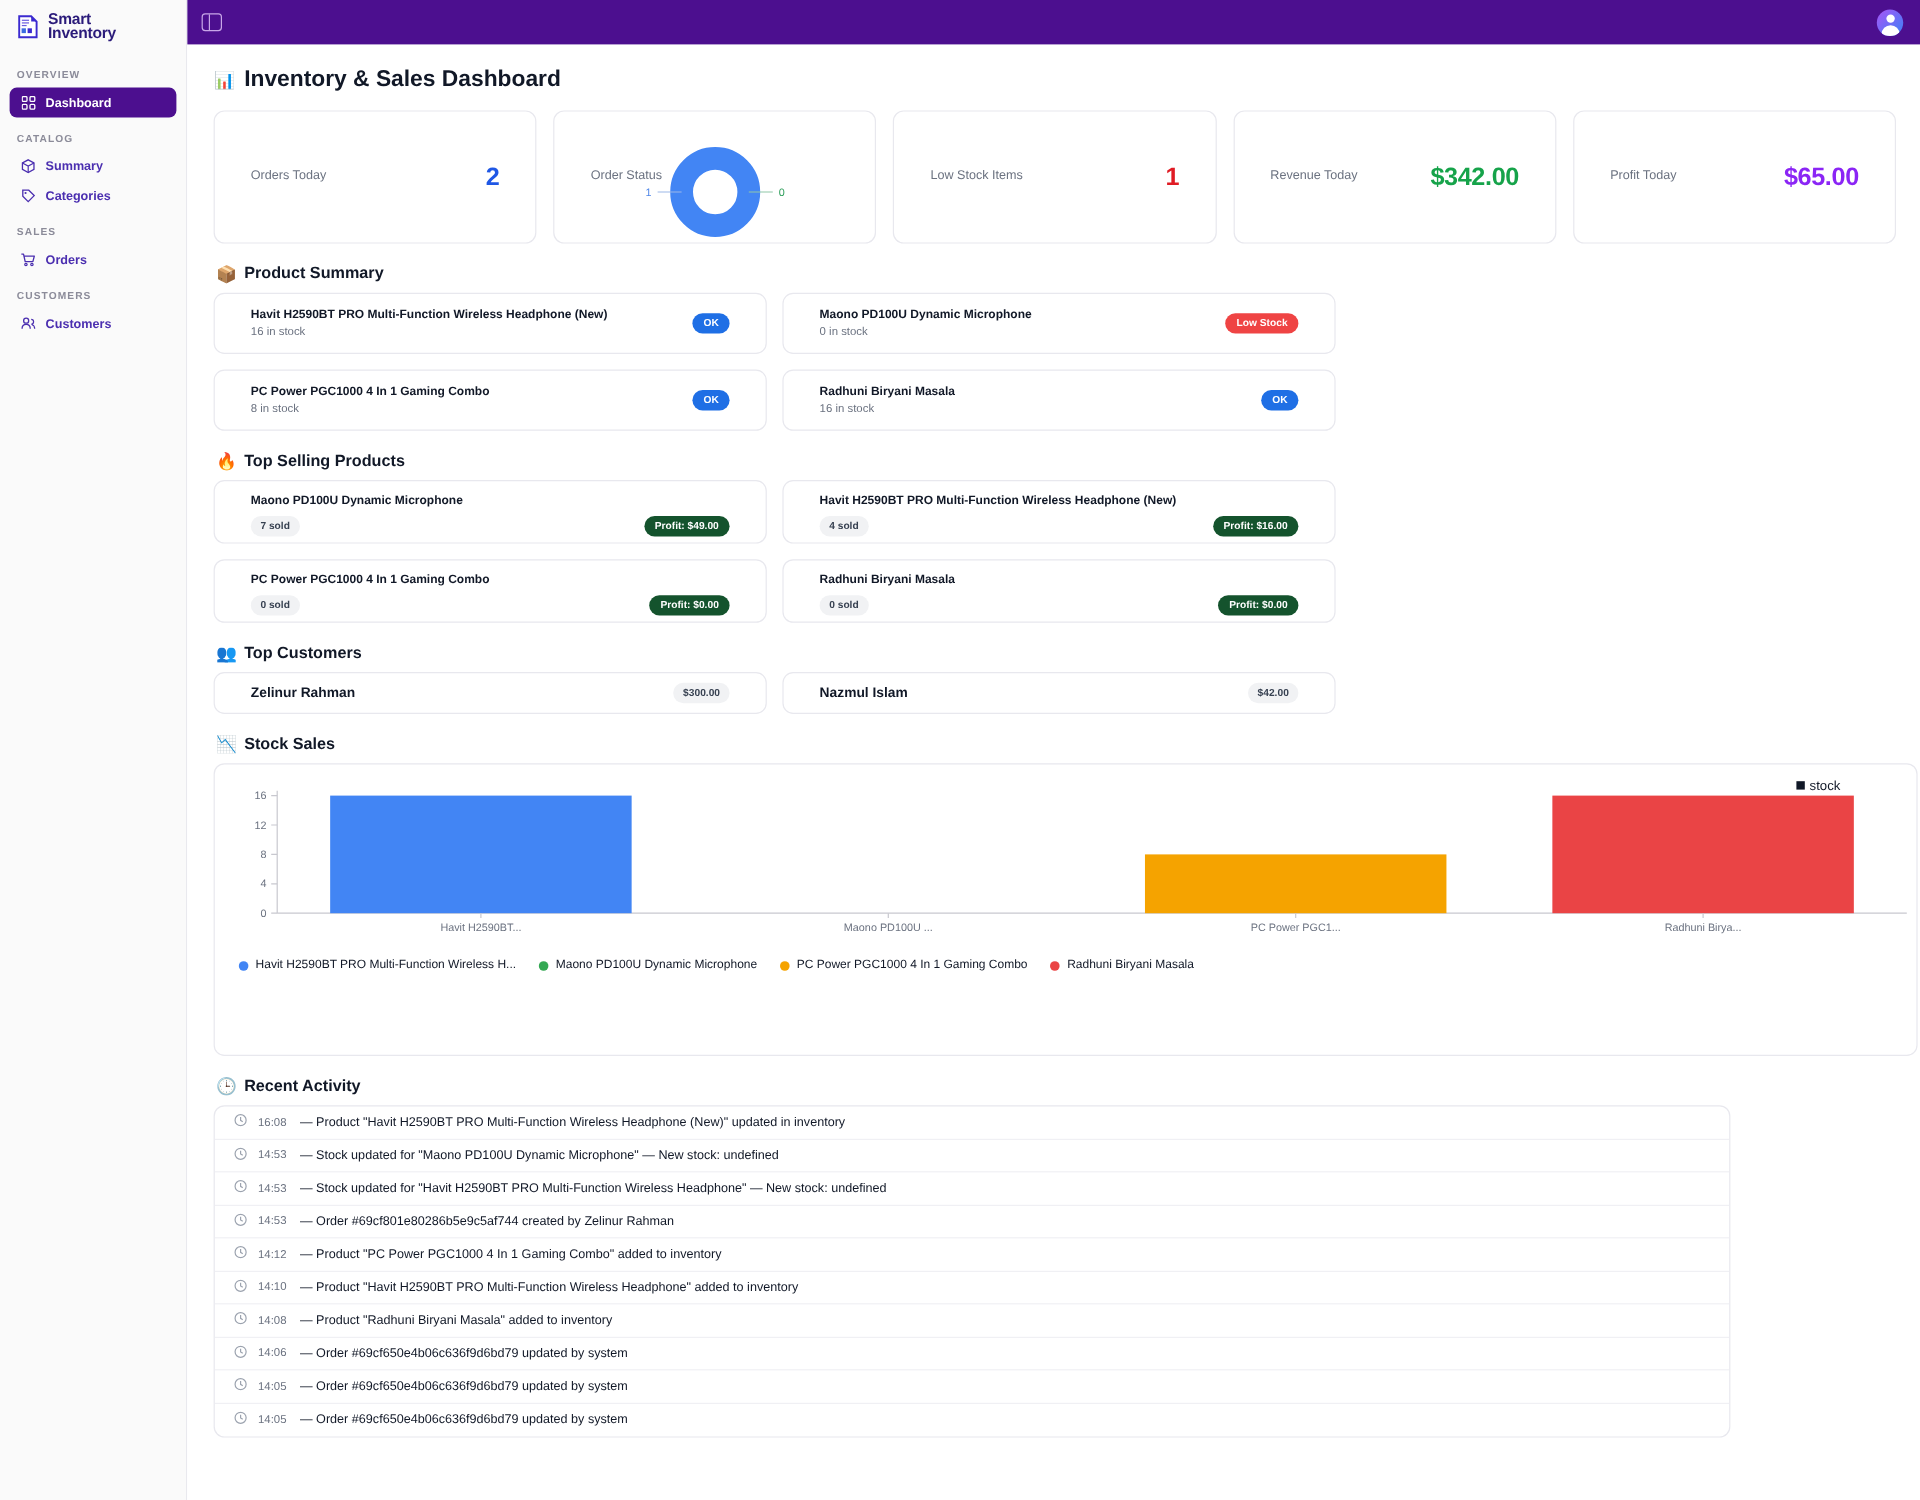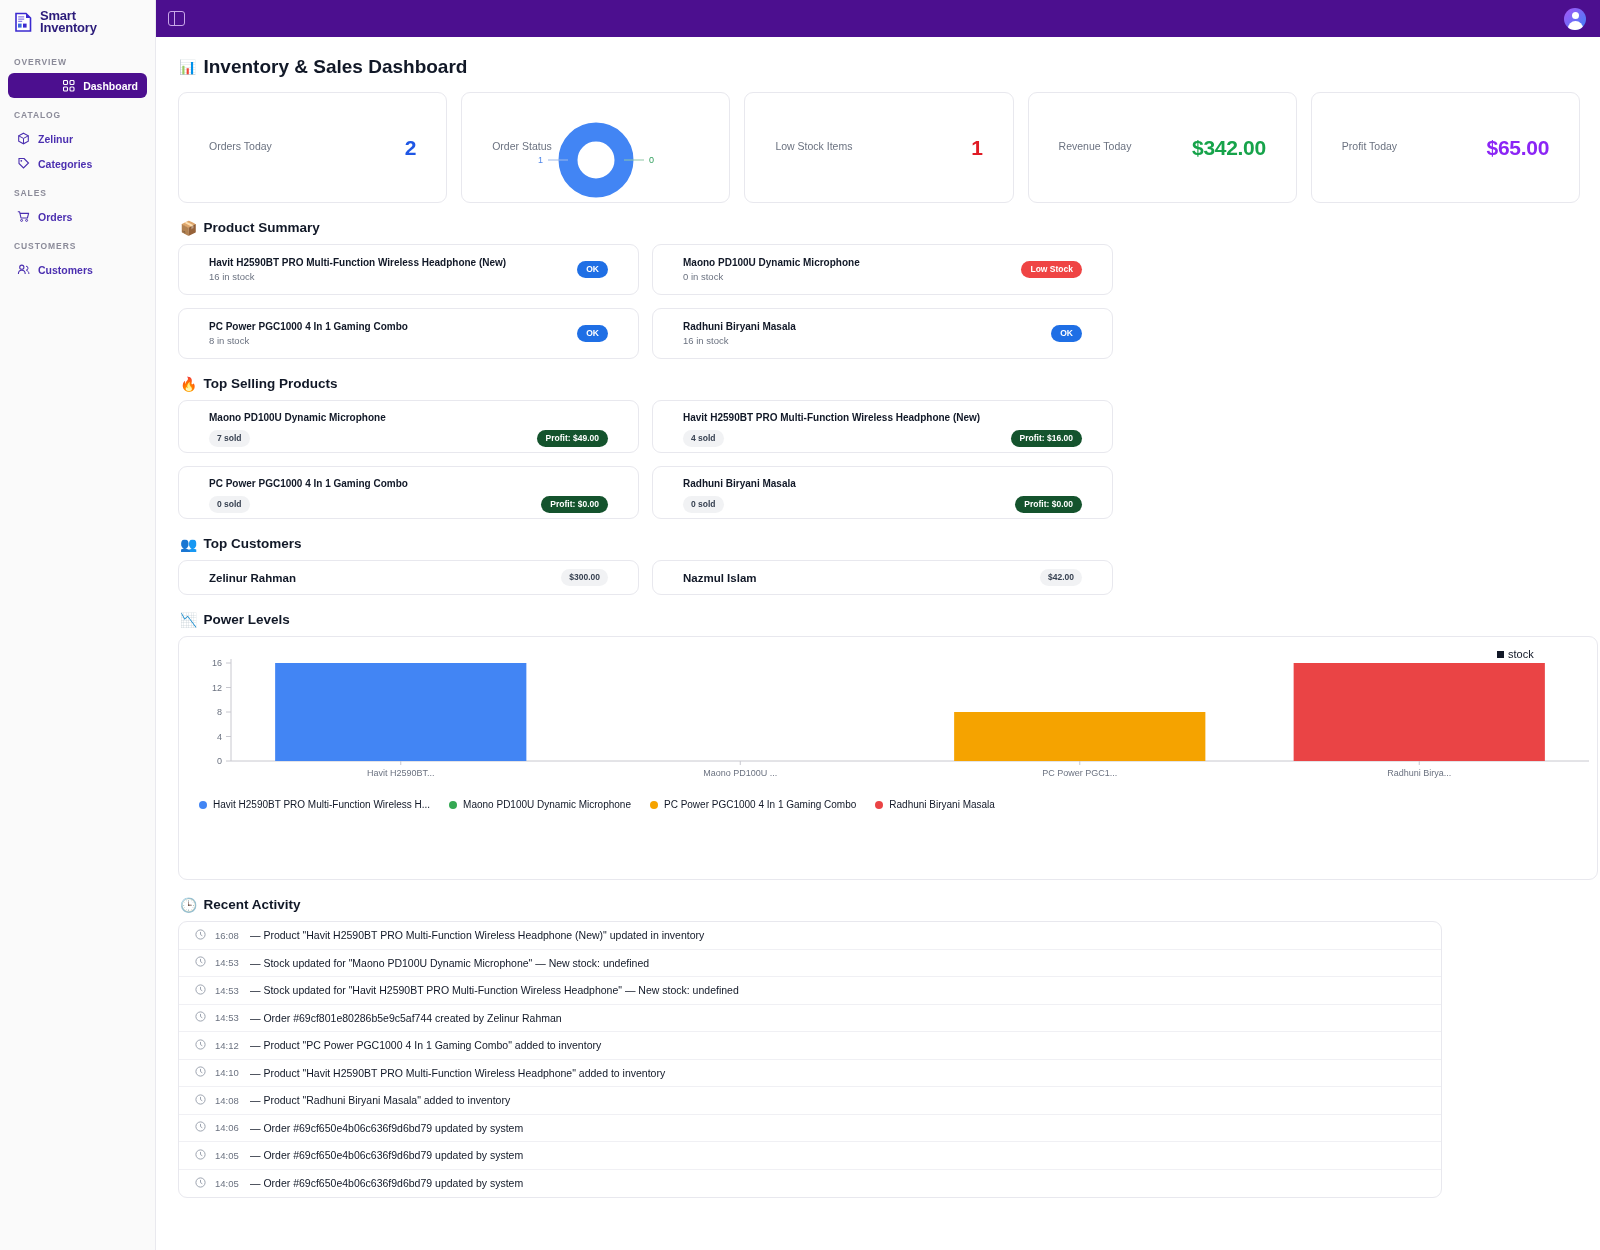--- a/index.html
+++ b/index.html
@@ -51,21 +51,21 @@
     align-items: center;
     gap: 8px;
     height: 25px;
     padding: 0 9px;
     border-radius: 6px;
     font-size: 10.5px;
     font-weight: 700;
     color: #4b2fb0;
     cursor: pointer;
   }
-  .nav-item.active { background: #4c0f8f; color: #ffffff; justify-content: flex-end; }
+  .nav-item.active { background: #4c0f8f; color: #ffffff; }
   .nav-item .ico { width: 13px; height: 13px; display: inline-flex; align-items: center; justify-content: center; }
   .nav-item svg { display: block; }
 
   
   .main { flex: 1 1 auto; height: 1250px; overflow: hidden; background: #ffffff; }
   .topbar {
     height: 37px;
     background: #4c0f8f;
     display: flex;
     align-items: center;
@@ -231,21 +231,21 @@
 
     <div class="nav-group">
       <div class="nav-heading">CATALOG</div>
       <div class="nav-item">
         <span class="ico">
           <svg width="13" height="13" viewBox="0 0 13 13">
               <path d="M6.5 1.2 L11.3 3.8 L11.3 9.2 L6.5 11.8 L1.7 9.2 L1.7 3.8 Z" fill="none" stroke="#4b2fb0" stroke-width="1.1"></path>
               <path d="M1.7 3.8 L6.5 6.4 L11.3 3.8 M6.5 6.4 L6.5 11.8" fill="none" stroke="#4b2fb0" stroke-width="1"></path>
             </svg>
         </span>
-        <span>Zelinur</span>
+        <span>Summary</span>
       </div>
       <div class="nav-item">
         <span class="ico">
           <svg width="13" height="13" viewBox="0 0 13 13">
               <path d="M7 1.5 L11.5 6 L6.5 11 L2 6.5 L2 1.5 Z" fill="none" stroke="#4b2fb0" stroke-width="1.1"></path>
               <circle cx="4.3" cy="3.8" r="0.9" fill="#4b2fb0"></circle>
             </svg>
         </span>
         <span>Categories</span>
       </div>
@@ -409,21 +409,21 @@
           <span class="pill-gray">$300.00</span>
         </div>
         <div class="card cust">
           <span class="cust-name">Nazmul Islam</span>
           <span class="pill-gray">$42.00</span>
         </div>
       </div>
 
       <h2 class="section">
         <span class="emoji">📉</span>
-        <span>Power Levels</span>
+        <span>Stock Sales</span>
       </h2>
       <div class="card chart-card" style="width:1420px;height:244px;display:block;padding:8px 4px 0 4px">
         <div class="chart-box">
           <svg class="chart-svg" id="bar-chart" width="1412" height="140" viewBox="0 0 1412 140">
               <text x="39" y="119" text-anchor="end" font-family="Liberation Sans, sans-serif" font-size="9" fill="#6b7280">0</text>
               <line x1="43" y1="116" x2="48" y2="116" stroke="#c8c8cf" stroke-width="1"></line>
               <text x="39" y="94.5" text-anchor="end" font-family="Liberation Sans, sans-serif" font-size="9" fill="#6b7280">4</text>
               <line x1="43" y1="91.5" x2="48" y2="91.5" stroke="#c8c8cf" stroke-width="1"></line>
               <text x="39" y="70" text-anchor="end" font-family="Liberation Sans, sans-serif" font-size="9" fill="#6b7280">8</text>
               <line x1="43" y1="67" x2="48" y2="67" stroke="#c8c8cf" stroke-width="1"></line>

